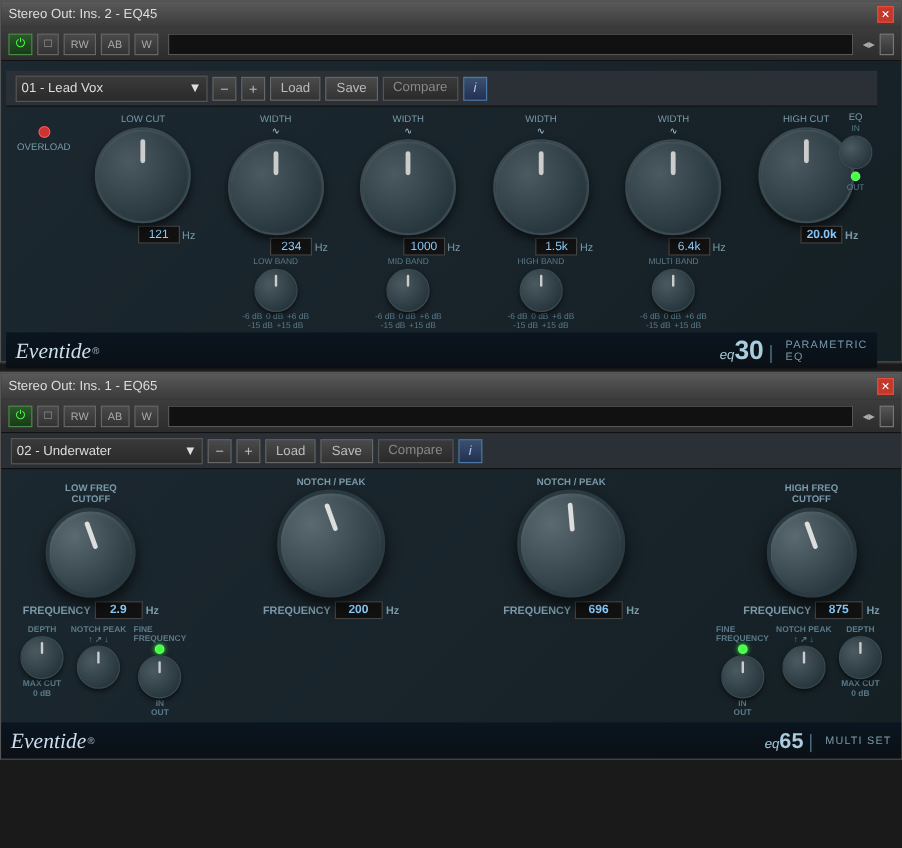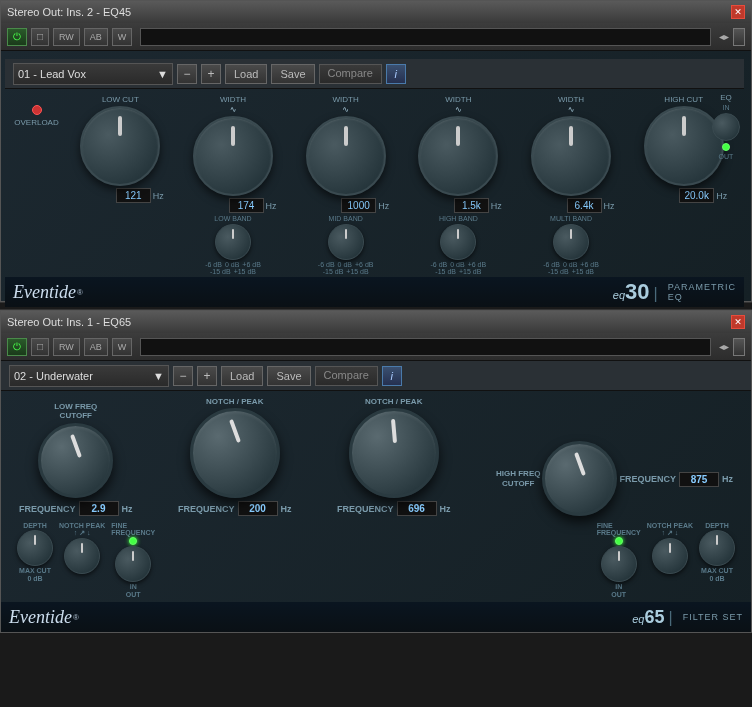--- a/index.html
+++ b/index.html
@@ -167,21 +167,21 @@
       align-items: center;
       justify-content: center;
       font-size: 11px;
       font-style: italic;
       cursor: pointer;
     }
 
     
     .eq45-body {
       background: linear-gradient(135deg, #1c2830 0%, #152025 100%);
-      padding: 8px 7px 4px 4px;
+      padding: 8px 20px 4px 4px;
       height: 250px;
       position: relative;
     }
 
     .knob-large {
       width: 80px;
       height: 80px;
       background: radial-gradient(circle at 35% 35%, #4a5a60, #1a2a30);
       border-radius: 50%;
       border: 2px solid #3a4a50;
@@ -386,21 +386,21 @@
           <div class="freq-display">121</div>
           <span style="font-size:9px;color:#7a9aaa;">Hz</span>
         </div>
       </div>
 
       <div style="display:flex;flex-direction:column;align-items:center;flex:1;">
         <div style="font-size:8px;color:#7a9aaa;margin-bottom:1px;">WIDTH</div>
         <div style="font-size:8px;color:#aaccdd;margin-bottom:2px;">∿</div>
         <div class="knob-large"></div>
         <div style="display:flex;align-items:center;gap:2px;margin-top:2px;">
-          <div class="freq-display">174</div>
+          <div class="freq-display">234</div>
           <span style="font-size:9px;color:#7a9aaa;">Hz</span>
         </div>
         <div style="font-size:7px;color:#5a7a8a;margin-top:2px;">LOW BAND</div>
         <div style="display:flex;flex-direction:column;align-items:center;margin-top:2px;">
           <div class="knob-small"></div>
           <div style="display:flex;gap:3px;font-size:7px;color:#5a7a8a;margin-top:1px;">
             <span>-6 dB</span>
             <span>0 dB</span>
             <span>+6 dB</span>
           </div>
@@ -476,21 +476,21 @@
           <div style="display:flex;gap:3px;font-size:7px;color:#5a7a8a;">
             <span>-15 dB</span>
             <span>+15 dB</span>
           </div>
         </div>
       </div>
 
       <div style="display:flex;flex-direction:column;align-items:center;flex:1;">
         <div style="font-size:8px;color:#7a9aaa;margin-bottom:2px;">HIGH CUT</div>
         <div class="knob-large"></div>
-        <div style="display:flex;align-items:center;gap:2px;margin-top:2px;">
+        <div style="display:flex;align-items:center;gap:2px;margin-top:2px;font-weight:bold;">
           <div class="freq-display">20.0k</div>
           <span style="font-size:9px;color:#7a9aaa;">Hz</span>
         </div>
       </div>
 
       <div style="position:absolute;top:4px;right:4px;display:flex;flex-direction:column;align-items:center;gap:2px;">
         <div style="font-size:8px;color:#7a9aaa;">EQ</div>
         <div style="font-size:7px;color:#5a7a8a;">IN</div>
         <div class="in-out-knob"></div>
         <div class="led-green"></div>
@@ -588,21 +588,21 @@
         <div style="display:flex;flex-direction:column;align-items:center;gap:2px;">
           <div style="font-size:8px;color:#7a9aaa;text-align:center;">NOTCH / PEAK</div>
           <div class="knob-xl knob-xl3" style="width:90px;height:90px;"></div>
           <div style="display:flex;align-items:center;gap:3px;margin-top:1px;">
             <span style="font-size:9px;color:#7a9aaa;">FREQUENCY</span>
             <div class="freq-value-box">696</div>
             <span style="font-size:9px;color:#7a9aaa;">Hz</span>
           </div>
         </div>
 
-        <div style="display:flex;flex-direction:row;align-items:center;gap:2px;">
+        <div style="display:flex;flex-direction:column;align-items:center;gap:2px;">
           <div style="font-size:8px;color:#7a9aaa;text-align:center;line-height:1.2;">HIGH FREQ<br>CUTOFF</div>
           <div class="knob-xl" style="width:75px;height:75px;"></div>
           <div style="display:flex;align-items:center;gap:3px;margin-top:1px;">
             <span style="font-size:9px;color:#7a9aaa;">FREQUENCY</span>
             <div class="freq-value-box">875</div>
             <span style="font-size:9px;color:#7a9aaa;">Hz</span>
           </div>
         </div>
 
       </div>
@@ -656,17 +656,17 @@
       <div style="display:flex;align-items:center;gap:1px;">
         <span style="font-size:18px;font-style:italic;color:#ccddee;font-family:Georgia,serif;">Eventide</span>
         <span style="font-size:8px;vertical-align:super;color:#aabbcc;">®</span>
       </div>
       <div style="display:flex;align-items:center;gap:6px;">
         <div style="display:flex;align-items:baseline;">
           <span style="font-size:11px;color:#aaccdd;font-style:italic;">eq</span>
           <span style="font-size:18px;color:#aaccdd;font-weight:bold;">65</span>
           <span style="font-size:16px;color:#4a6a7a;margin:0 4px;">|</span>
         </div>
-        <span style="font-size:9px;color:#7a9aaa;letter-spacing:1px;">FILTER SET</span>
+        <span style="font-size:9px;color:#7a9aaa;letter-spacing:1px;">MULTI SET</span>
       </div>
     </div>
   </div>
 </div>
 
 </body></html>

